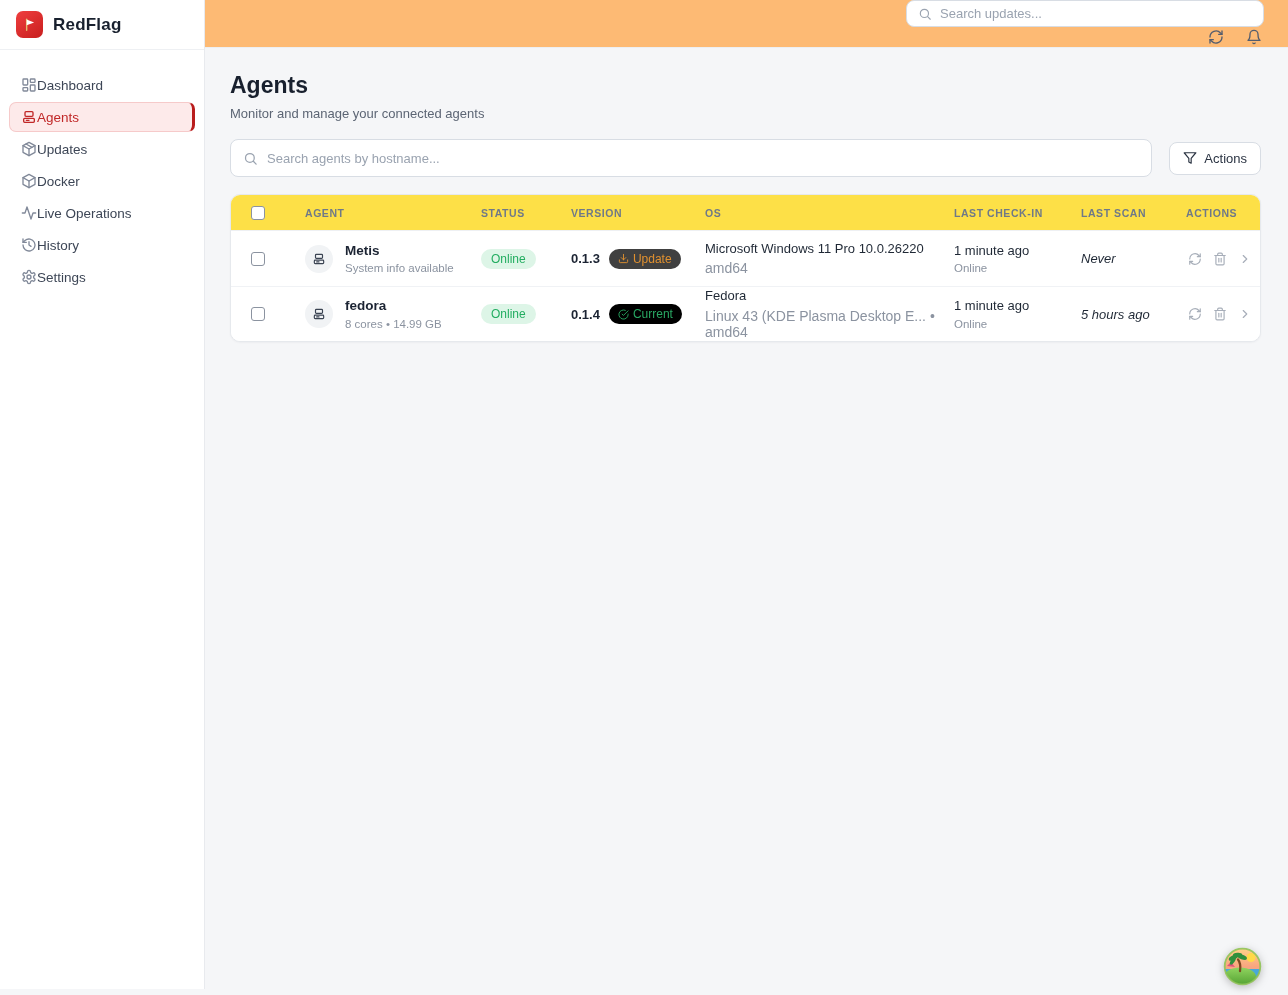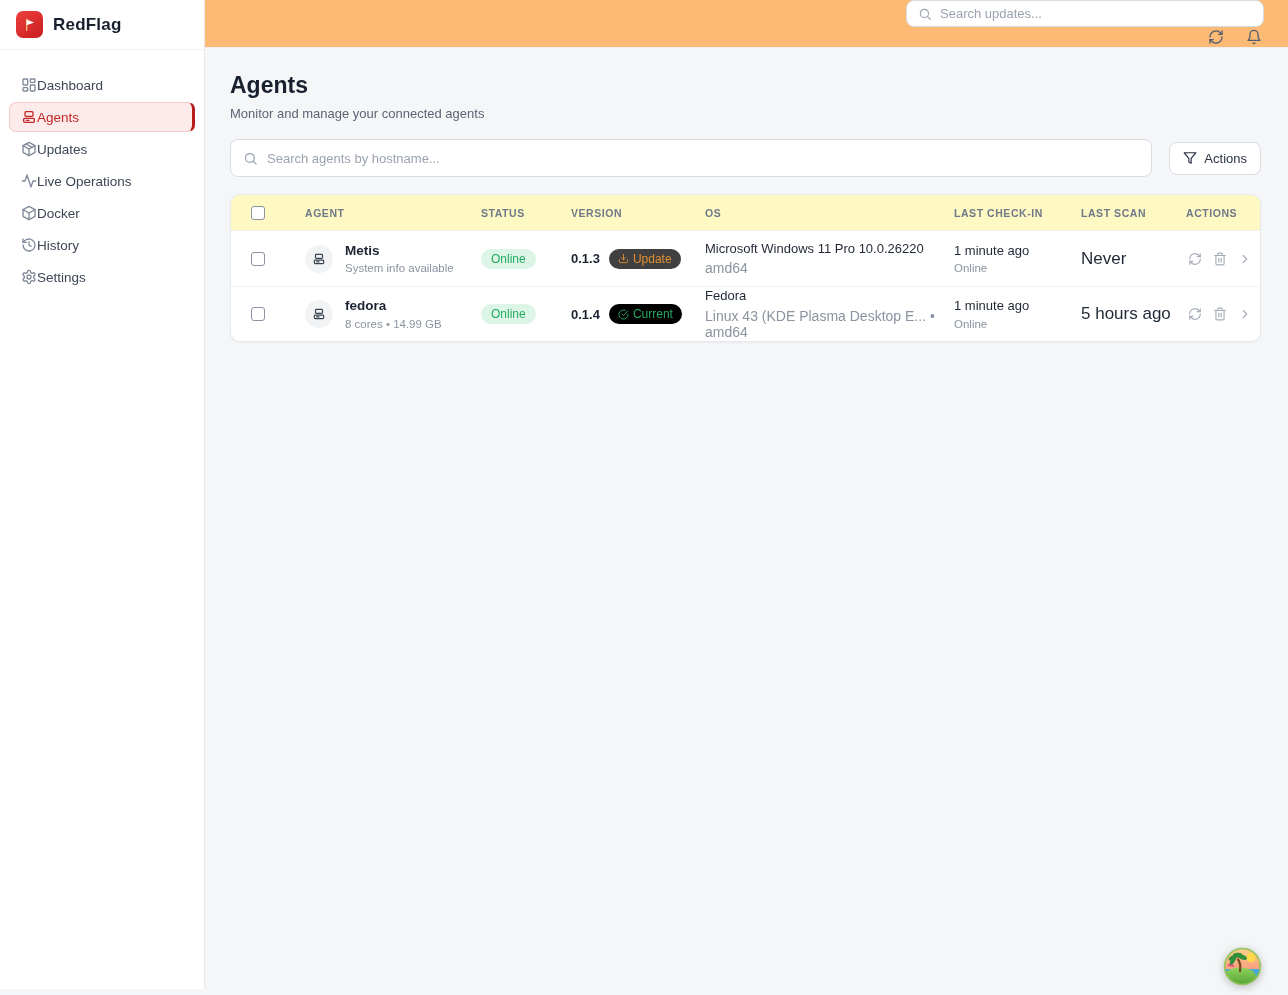--- a/index.html
+++ b/index.html
@@ -90,21 +90,21 @@
     font-family:"Liberation Sans", sans-serif;
   }
   .filters-btn svg { color:#2a3342; }
 
   
   .card {
     margin-top:17px; background:#fff; border:1px solid #e6e9ed; border-radius:10px;
     overflow:hidden; box-shadow:0 1px 2px rgba(16,24,40,.04);
   }
   .tgrid { display:grid; grid-template-columns:74px 176px 90px 134px 249px 127px 105px 1fr; align-items:center; }
-  .thead { height:36px; background:#fef9c3; border-bottom:1px solid #eef0f3; }
+  .thead { height:36px; background:#fde047; border-bottom:1px solid #eef0f3; }
   .th {
     font-size:10.5px; font-weight:700; letter-spacing:.55px;
     color:#6f7988; text-transform:uppercase;
   }
   .trow { height:55px; background:#fff; }
   .trow + .trow { border-top:1px solid #f0f2f5; }
   .cell-check { padding-left:20px; }
   input[type="checkbox"] {
     appearance:none; -webkit-appearance:none;
     width:14px; height:14px; border:1.5px solid #8b93a0; border-radius:3px;
@@ -123,21 +123,21 @@
   }
   .pill-online { background:#ddf5e7; color:#23ad61; }
   .cell-version { display:flex; align-items:center; gap:9px; }
   .v-num { font-size:13px; font-weight:600; color:#1c2433; }
   .badge-update { background:#404040; color:#e0902f; padding:4px 9px; }
   .badge-current { background:#000000; color:#29a863; padding:4px 9px; }
   .os-main { font-size:13px; color:#1f2835; line-height:1.2; }
   .os-sub { font-size:14px; color:#8b93a0; margin-top:4px; }
   .ci-main { font-size:13px; color:#1f2835; line-height:1.2; }
   .ci-sub { font-size:11.5px; color:#8b93a0; margin-top:4px; }
-  .scan { font-size:17px; color:#1f2835; }
+  .scan { font-size:13px; color:#1f2835;font-style:italic; }
   .cell-actions { display:flex; align-items:center; gap:7px; }
   .act-btn { background:none; border:none; padding:2px; color:#a7aeb9; cursor:pointer; display:flex; }
 
   
   .island-fab {
     position:absolute; right:26px; bottom:9px; width:39px; height:39px;
     border-radius:50%; border:none; padding:0; cursor:pointer; background:transparent;
     filter:drop-shadow(0 2px 4px rgba(0,0,0,.25));
   }
 </style>
@@ -184,34 +184,34 @@
             <path d="M3 7l9 5 9-5"></path>
             <path d="M12 12v10"></path>
             <path d="M7.5 4.5l9 5"></path>
           </svg>
       </span>
       <span>Updates</span>
     </div>
     <div class="nav-item">
       <span class="nicon">
         <svg width="16" height="16" viewBox="0 0 24 24" fill="none" stroke="currentColor" stroke-width="2" stroke-linecap="round" stroke-linejoin="round">
-            <path d="M22 12h-4l-3 9L9 3l-3 9H2"></path>
-          </svg>
-      </span>
-      <span>Live Operations</span>
-    </div>
-    <div class="nav-item">
-      <span class="nicon">
-        <svg width="16" height="16" viewBox="0 0 24 24" fill="none" stroke="currentColor" stroke-width="2" stroke-linecap="round" stroke-linejoin="round">
             <path d="M12 2 21 7v10l-9 5-9-5V7z"></path>
             <path d="M3 7l9 5 9-5"></path>
             <path d="M12 12v10"></path>
           </svg>
       </span>
       <span>Docker</span>
+    </div>
+    <div class="nav-item">
+      <span class="nicon">
+        <svg width="16" height="16" viewBox="0 0 24 24" fill="none" stroke="currentColor" stroke-width="2" stroke-linecap="round" stroke-linejoin="round">
+            <path d="M22 12h-4l-3 9L9 3l-3 9H2"></path>
+          </svg>
+      </span>
+      <span>Live Operations</span>
     </div>
     <div class="nav-item">
       <span class="nicon">
         <svg width="16" height="16" viewBox="0 0 24 24" fill="none" stroke="currentColor" stroke-width="2" stroke-linecap="round" stroke-linejoin="round">
             <path d="M3 12a9 9 0 1 0 3-6.7L3 8"></path>
             <path d="M3 3v5h5"></path>
             <path d="M12 7v5l3 2"></path>
           </svg>
       </span>
       <span>History</span>

